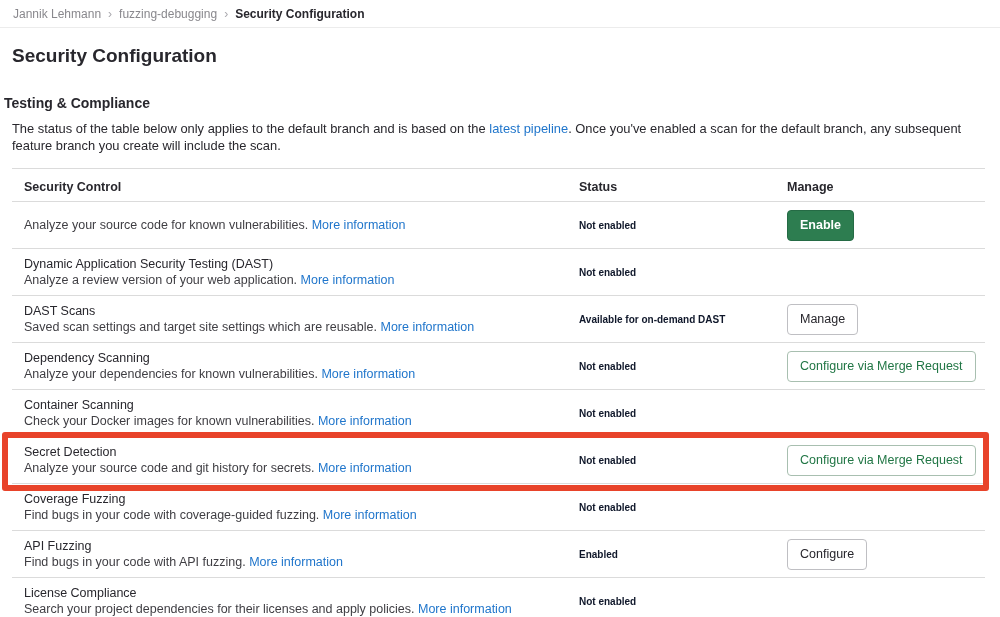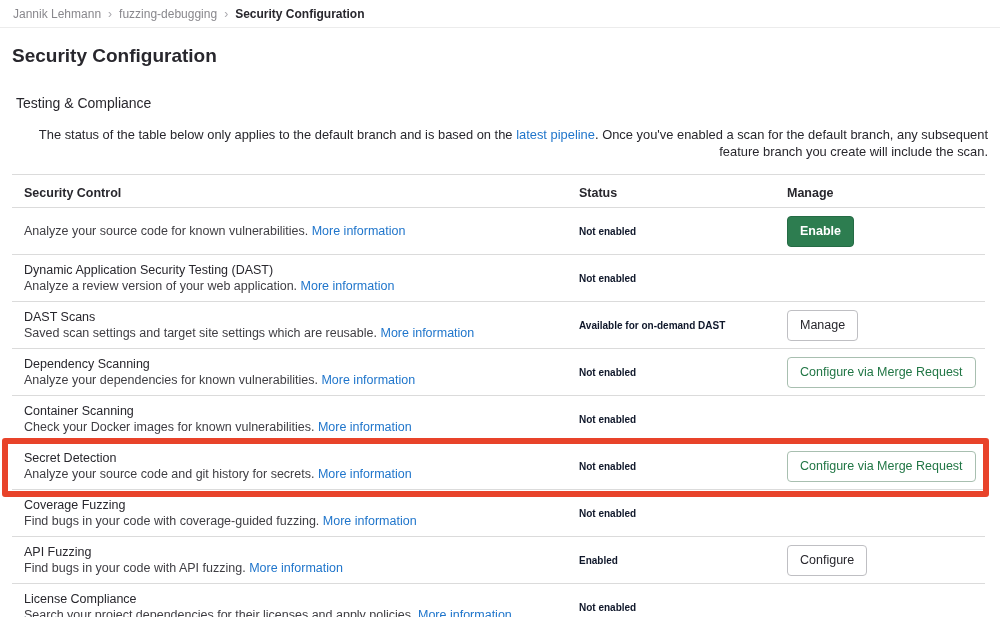--- a/index.html
+++ b/index.html
@@ -18,22 +18,22 @@
 
   
   .breadcrumb-bar{display:flex;align-items:center;gap:7px;padding:7px 13px 6px;
     font-size:12px;color:var(--text-gray);border-bottom:1px solid #ececec;}
   .crumb{color:var(--text-gray);cursor:pointer;text-decoration:none;}
   .crumb.current{color:var(--text-dark);font-weight:700;}
   .crumb-sep{color:#a9a8ad;font-size:12px;}
 
   
   .page-title{margin:17px 12px 0;font-size:19px;font-weight:700;color:var(--text-dark);}
-  .section-heading{margin:28px 16px 0;font-size:14px;font-weight:400;color:var(--text-dark);}
-  .section-desc{margin:15px 12px 0;max-width:978px;font-size:12.9px;line-height:1.33;color:var(--text-dark);text-align:right;}
+  .section-heading{margin:28px 4px 0;font-size:14px;font-weight:700;color:var(--text-dark);}
+  .section-desc{margin:9px 12px 0;max-width:978px;font-size:12.9px;line-height:1.33;color:var(--text-dark);}
   a.inline-link{color:var(--link-blue);text-decoration:none;cursor:pointer;}
 
   
   .sec-table{margin:14px 15px 0 12px;border-top:1px solid var(--line);}
   .trow{display:grid;grid-template-columns:1fr 208px 210px;align-items:center;
     border-bottom:1px solid var(--line);min-height:47px;}
   .trow.head{min-height:33px;}
   .cell{padding:6px 8px 6px 12px;font-size:12.5px;}
   .head .cell{font-weight:700;padding-top:8px;padding-bottom:4px;}
   .control-name{font-size:12.5px;color:var(--text-dark);margin-bottom:2px;}

